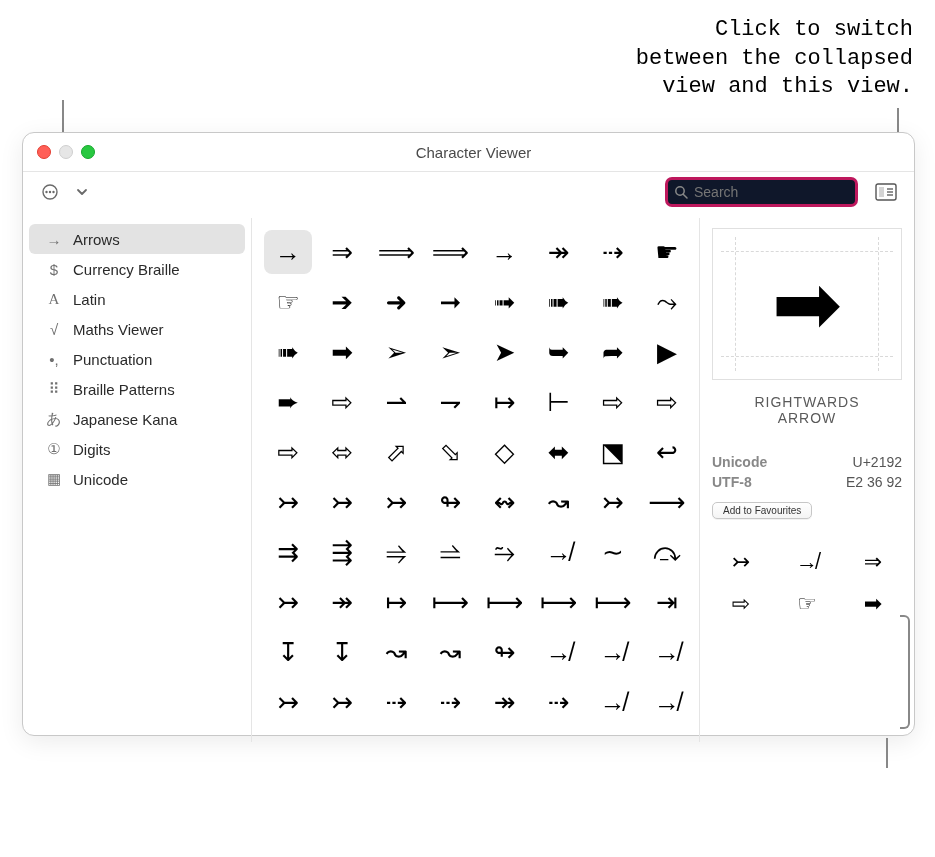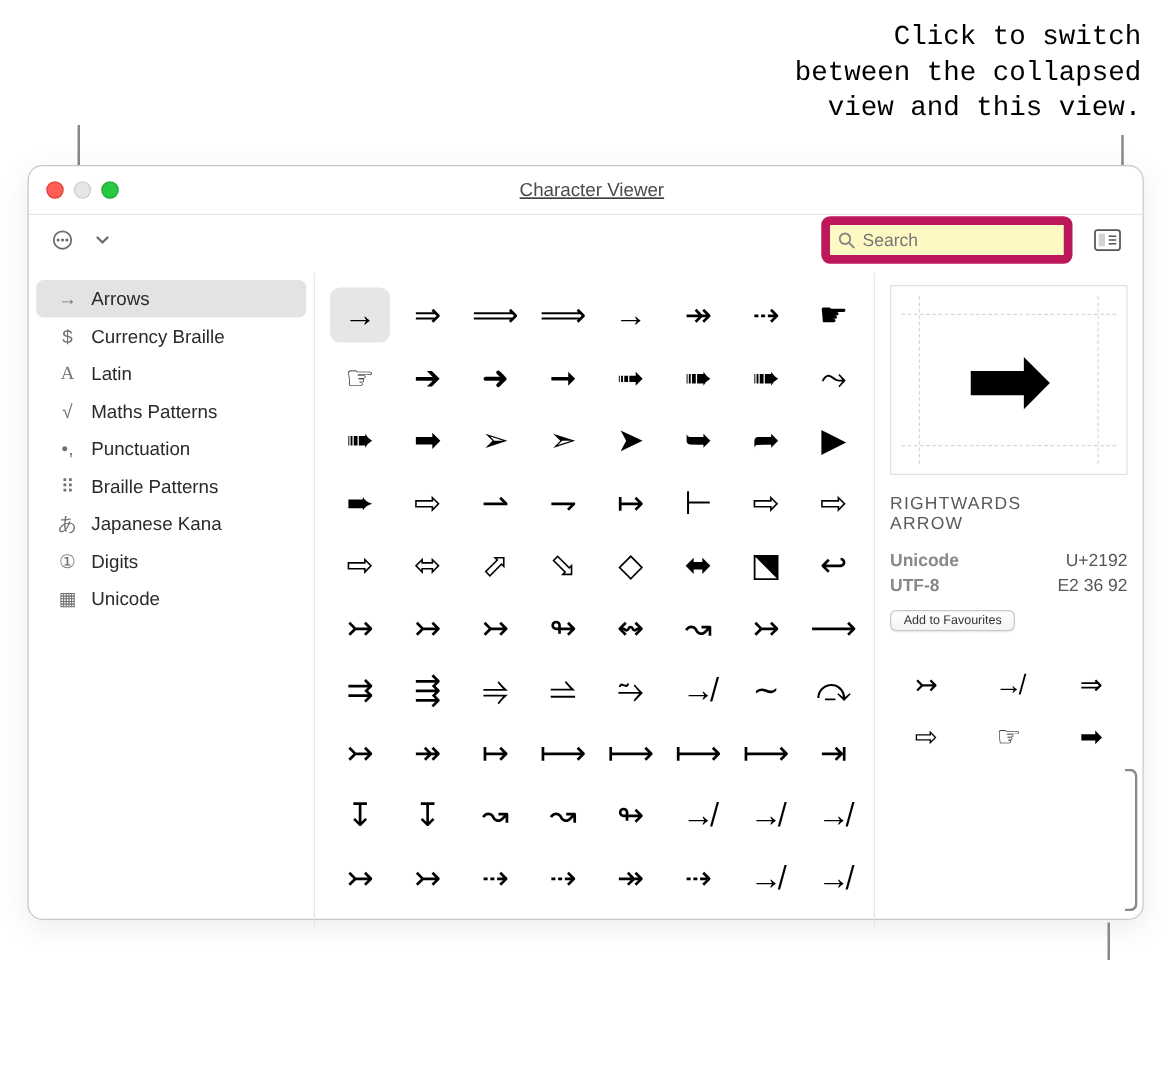--- a/index.html
+++ b/index.html
@@ -1,48 +1,48 @@
 <!DOCTYPE html>
 <html><head>
 <meta charset="utf-8">
 <style>
   html,body{margin:0;padding:0;font-family:-apple-system,BlinkMacSystemFont,"Helvetica Neue",Arial,sans-serif;background:#fff;color:#000;}
   .canvas{position:relative;width:935px;height:857px;}
   .annotation{position:absolute;font-size:22px;line-height:1.3;color:#000;font-family:Liberation Mono, monospace;}
   .annotation.right{text-align:right;}
   .lead{position:absolute;background:#888;}
   .window{position:absolute;left:22px;top:132px;width:891px;height:602px;border:1px solid #c8c8c8;border-radius:12px;background:#fff;box-shadow:0 6px 24px rgba(0,0,0,0.08);}
-  .titlebar{height:38px;display:flex;align-items:center;padding:0 14px;border-bottom:1px solid #e5e5e5;text-decoration:underline;}
+  .titlebar{height:38px;display:flex;align-items:center;padding:0 14px;border-bottom:1px solid #e5e5e5;}
   .traffic{display:flex;gap:8px;}
   .tl{width:12px;height:12px;border-radius:50%;}
   .tl.red{background:#ff5f57;border:1px solid #e33e32;}
   .tl.gray{background:#e6e6e6;border:1px solid #cfcfcf;}
   .tl.green{background:#28c840;border:1px solid #17a82e;}
   .title{flex:1;text-align:center;font-size:15px;color:#4a4a4a;font-weight:500;}
   .toolbar{height:40px;display:flex;align-items:center;padding:0 14px 6px 14px;gap:6px;}
   .icon-btn{width:26px;height:24px;display:flex;align-items:center;justify-content:center;color:#6a6a6a;border-radius:5px;}
-  .search{margin-left:auto;display:flex;align-items:center;width:175px;height:24px;border:7px solid #be185d;border-radius:7px;background:#fef9c3;padding:0 6px;gap:4px;}
+  .search{margin-left:auto;display:flex;align-items:center;width:175px;height:24px;border:3px solid #be185d;border-radius:7px;background:#0f172a;padding:0 6px;gap:4px;}
   .search svg{color:#888;flex:0 0 auto;}
   .search input{border:none;outline:none;font-size:14px;color:#888;width:100%;background:transparent;}
   .collapse-btn{margin-left:8px;width:28px;height:24px;display:flex;align-items:center;justify-content:center;color:#555;}
   .body{display:flex;height:calc(100% - 78px);}
   .sidebar{width:228px;border-right:1px solid #e5e5e5;padding-top:6px;overflow:hidden;}
   .sb-item{display:flex;align-items:center;gap:10px;height:30px;padding:0 16px;font-size:15px;color:#2a2a2a;border-radius:6px;margin:0 6px;}
   .sb-item.selected{background:#e3e3e3;}
   .sb-ico{width:18px;text-align:center;color:#707070;font-size:15px;}
   .grid-pane{flex:1;padding:12px 8px 0 12px;overflow:hidden;position:relative;}
   .char-grid{display:grid;grid-template-columns:repeat(8,1fr);gap:6px 6px;}
   .cell{height:44px;display:flex;align-items:center;justify-content:center;font-size:26px;border-radius:8px;}
   .cell.sel{background:#e6e6e6;}
   .inspector{width:190px;border-left:1px solid #e5e5e5;padding:10px 12px 0 12px;overflow:hidden;position:relative;}
   .preview-box{height:150px;border:1px solid #e0e0e0;display:flex;align-items:center;justify-content:center;margin-bottom:14px;position:relative;}
   .preview-box .baseline{position:absolute;left:8px;right:8px;top:50%;height:0;border-top:1px dashed #d9d9d9;}
   .preview-box .vline{position:absolute;top:8px;bottom:8px;width:0;border-left:1px dashed #d9d9d9;}
   .preview-glyph{font-size:84px;line-height:1;z-index:1;}
-  .char-name{text-align:left;font-size:14px;letter-spacing:1px;color:#5a5a5a;margin-bottom:14px;}
+  .char-name{text-align:center;font-size:14px;letter-spacing:1px;color:#5a5a5a;margin-bottom:28px;}
   .info-row{display:flex;justify-content:space-between;font-size:14px;color:#555;margin-bottom:4px;}
   .info-row .k{font-weight:600;color:#888;}
   .fav-btn{margin-top:8px;display:inline-block;font-size:10px;padding:2px 10px;border:1px solid #c7c7c7;border-radius:5px;background:linear-gradient(#fff,#f4f4f4);color:#333;box-shadow:0 1px 0 rgba(0,0,0,0.05);}
   .variants{margin-top:30px;display:grid;grid-template-columns:repeat(3,1fr);gap:16px 8px;font-size:22px;text-align:center;}
   .bracket{position:absolute;border:2px solid #888;border-left:none;border-radius:0 6px 6px 0;}
 </style>
 </head>
 <body>
 
 <div class="canvas">
@@ -109,21 +109,21 @@
         <div class="sb-item">
           <span class="sb-ico">$</span>
           <span>Currency Braille</span>
         </div>
         <div class="sb-item">
           <span class="sb-ico" style="font-family:serif;">A</span>
           <span>Latin</span>
         </div>
         <div class="sb-item">
           <span class="sb-ico">√</span>
-          <span>Maths Patterns</span>
+          <span>Maths Viewer</span>
         </div>
         <div class="sb-item">
           <span class="sb-ico">•,</span>
           <span>Punctuation</span>
         </div>
         <div class="sb-item">
           <span class="sb-ico">⠿</span>
           <span>Braille Patterns</span>
         </div>
         <div class="sb-item">

